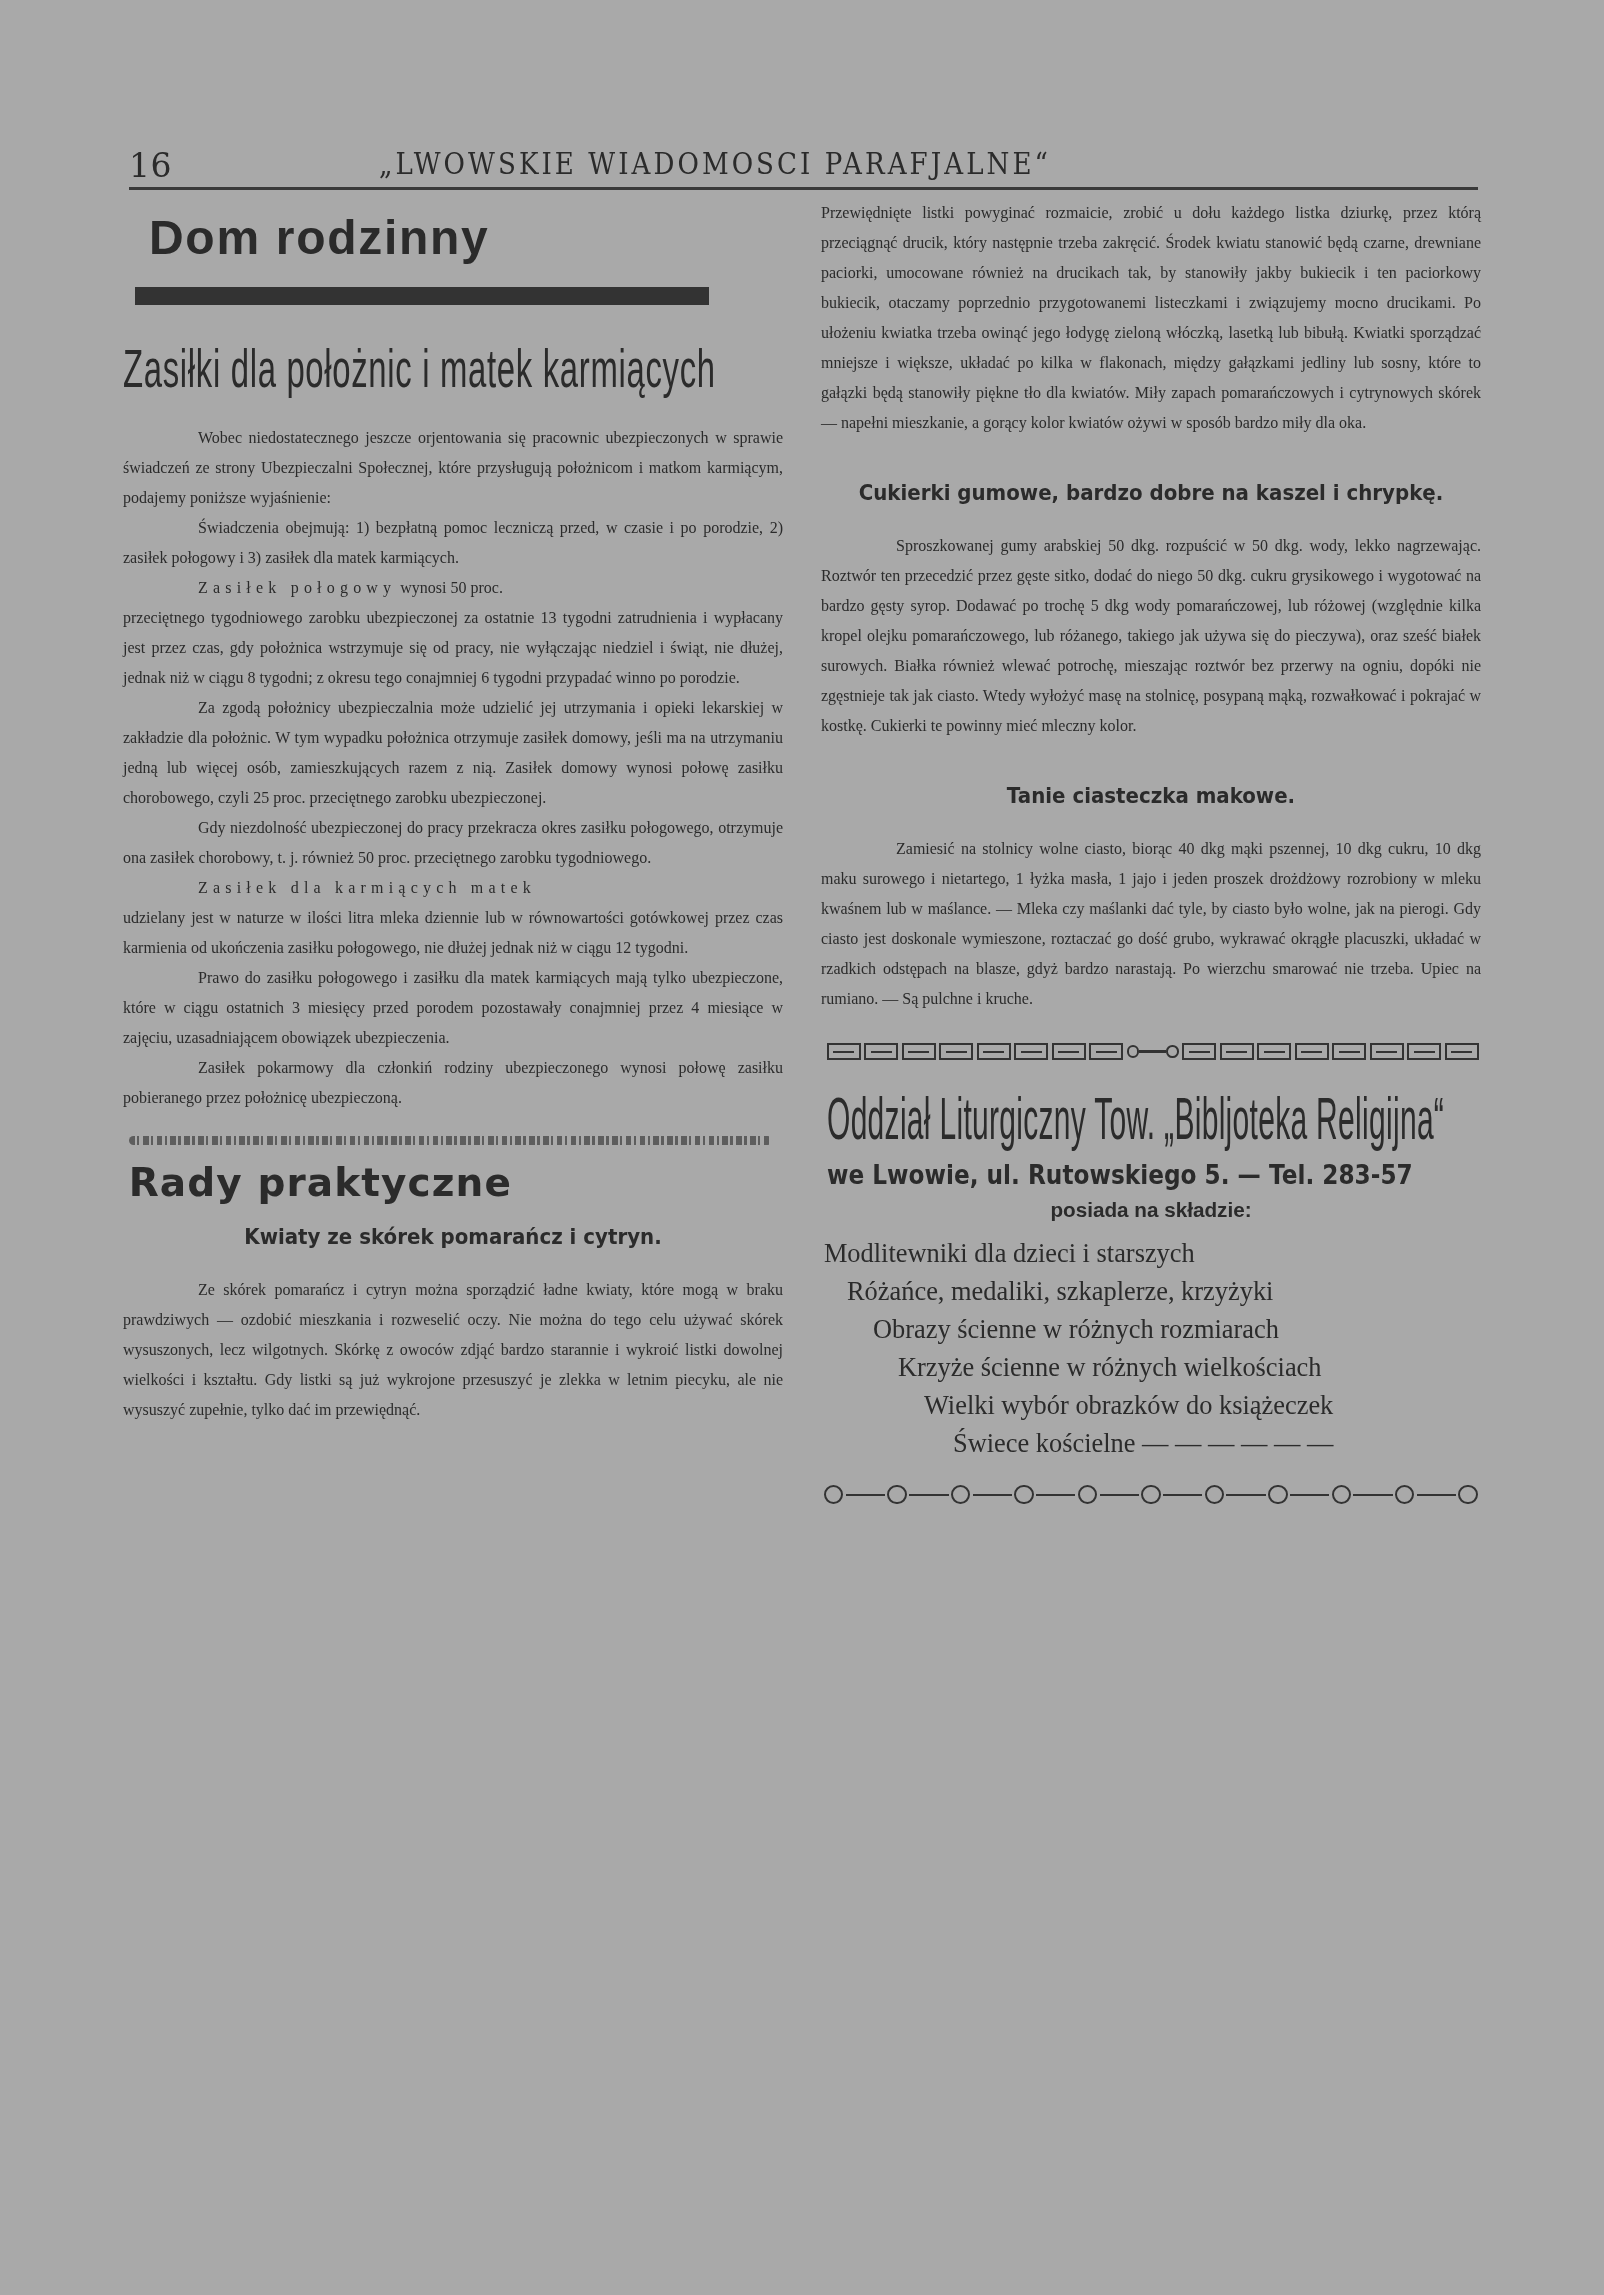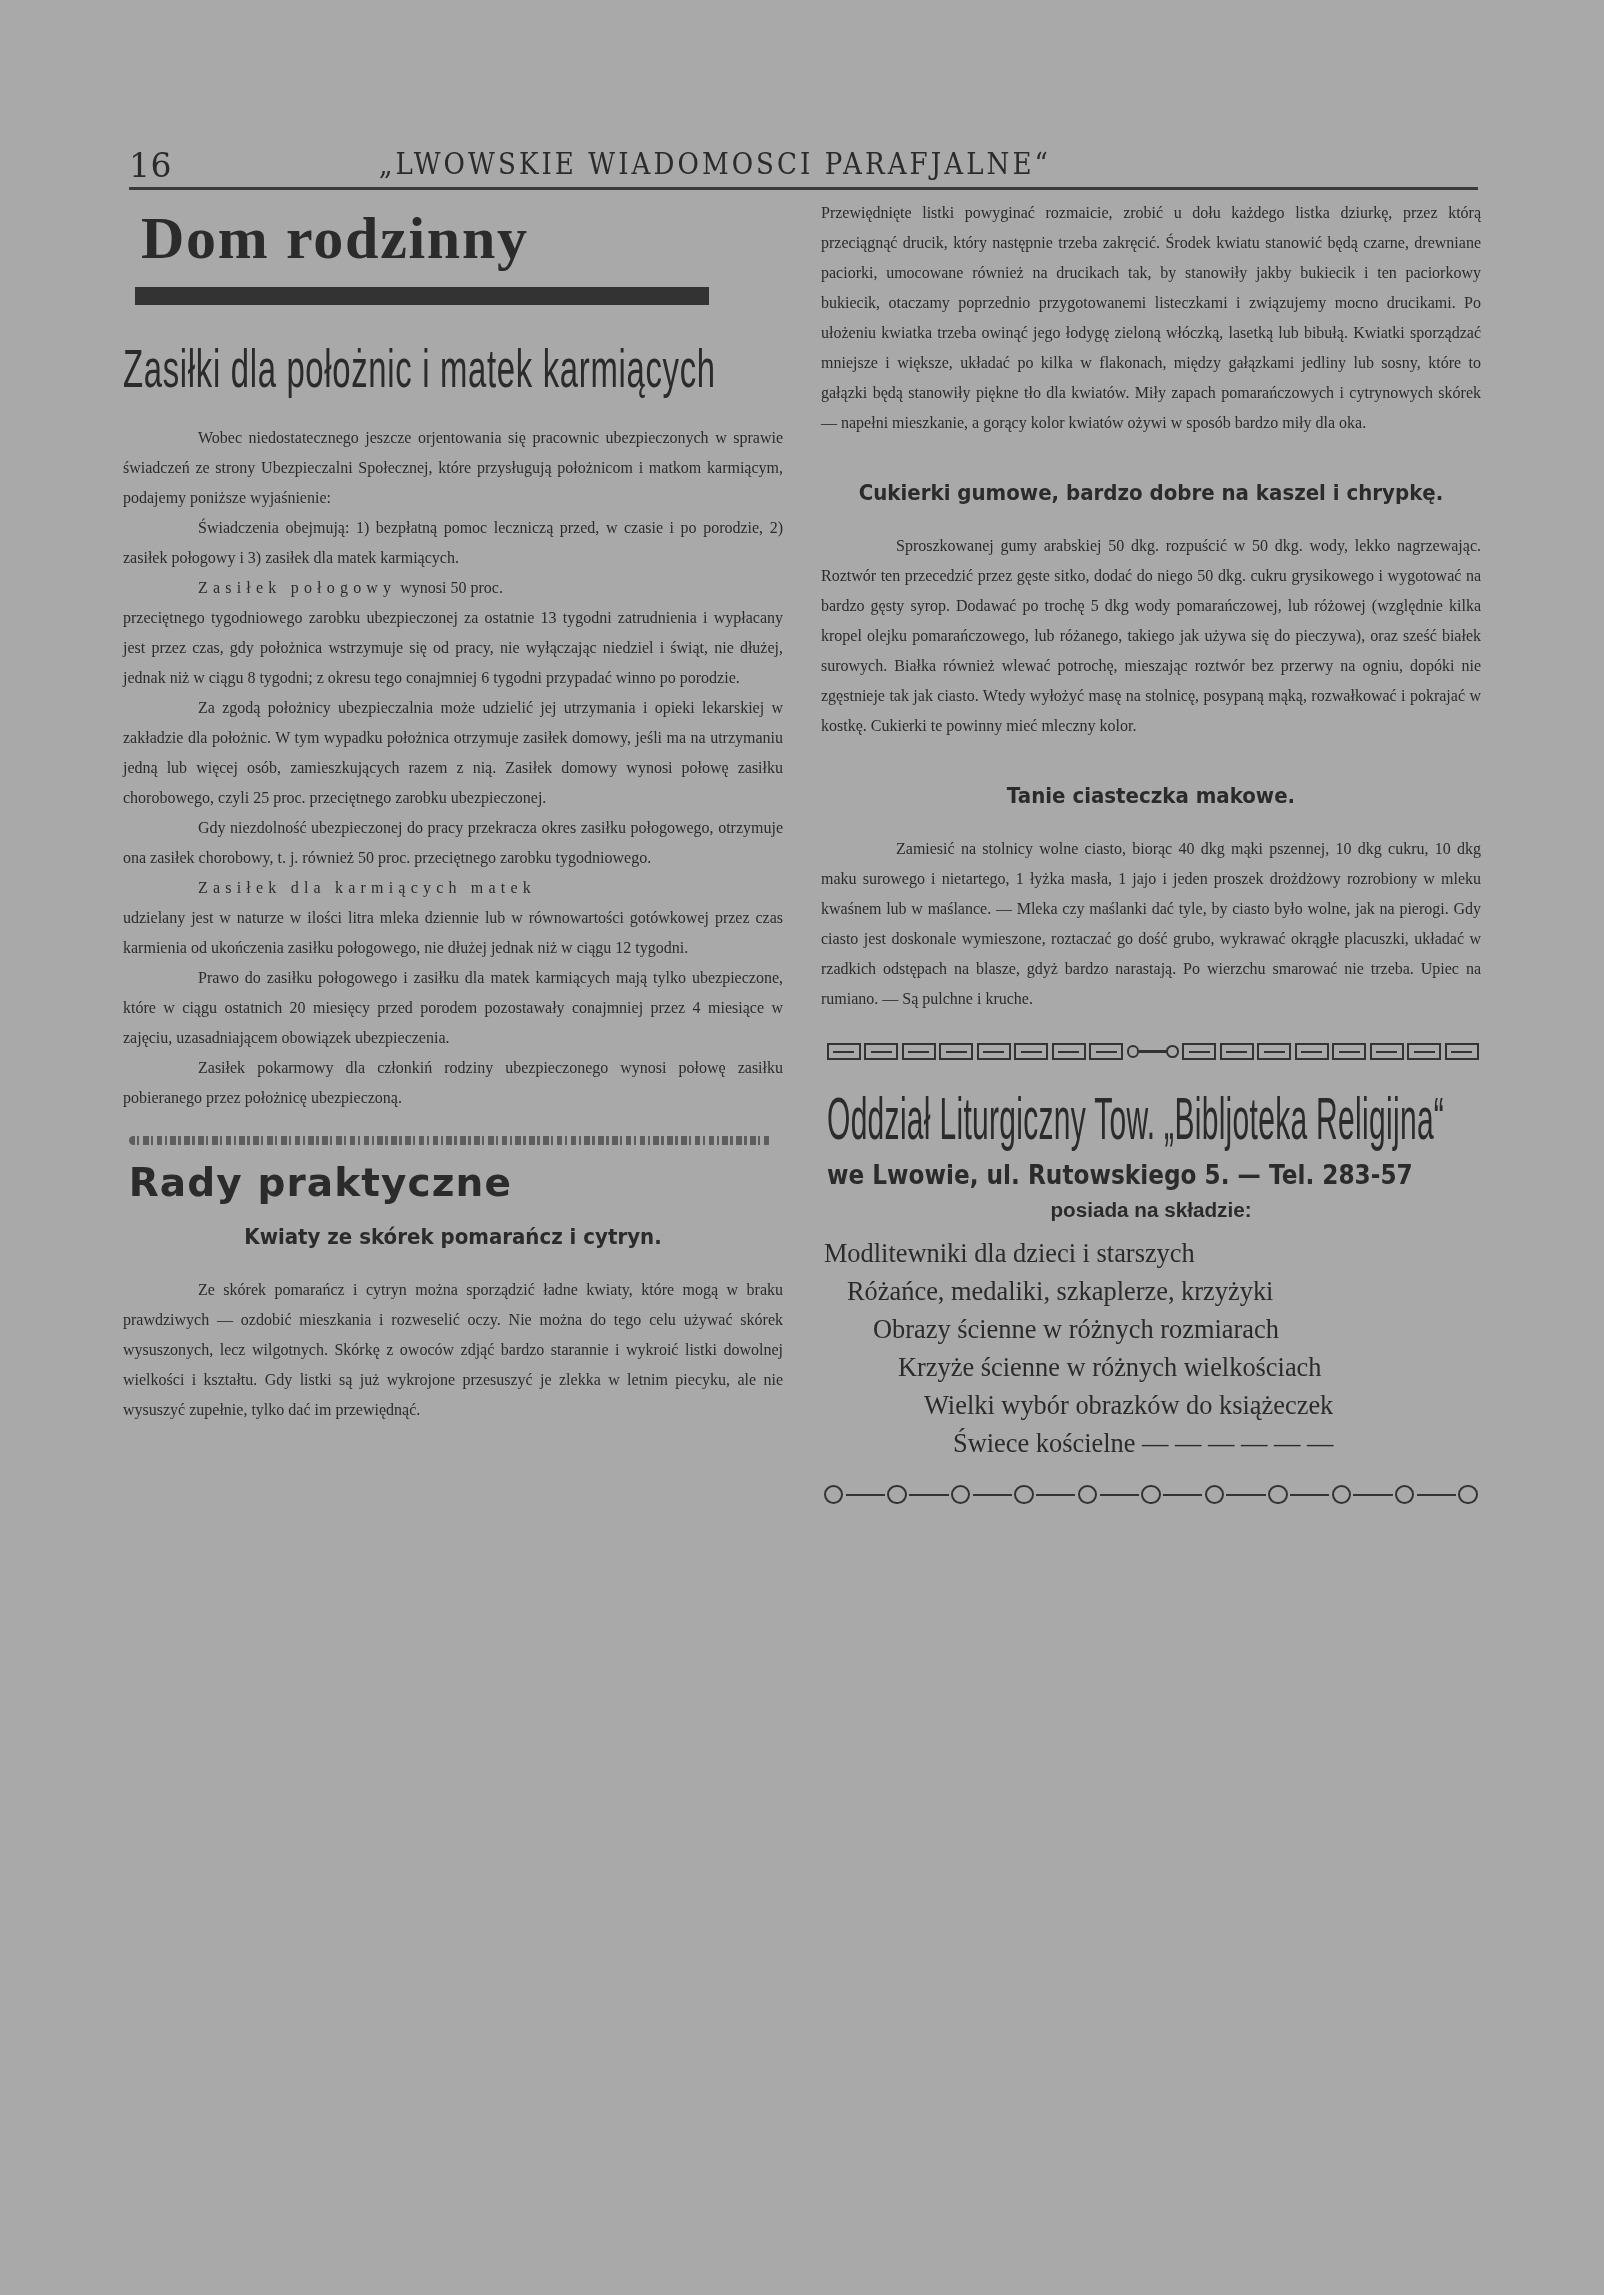--- a/index.html
+++ b/index.html
@@ -30,22 +30,22 @@
   .col-right { left:821px; top:198px; width:660px; }
 
   p.body {
     margin:0; font-size:16px; line-height:30px; text-align:justify;
     text-align-last:left; text-indent:0;
   }
   p.body.indent { text-indent:75px; }
   .spaced { letter-spacing:5.2px; }
 
   .main-title {
-    font-family:Liberation Serif, serif; font-weight:bold; font-size:60px;
-    margin:0 0 0 18px; line-height:80px; letter-spacing:1.7px;
+    font-family:Liberation Sans, sans-serif; font-weight:bold; font-size:48px;
+    margin:0 0 0 26px; line-height:80px; letter-spacing:1.7px;
   }
   .title-bar { width:574px; height:18.4px; background:#333; margin:8.6px 0 32px 11.5px; }
   .article-heading {
     font-family:"Liberation Sans","DejaVu Sans",sans-serif; font-size:53px;
     transform:scaleX(0.62); transform-origin:left; white-space:nowrap;
     margin:0 0 23px 0; line-height:63px; font-weight:normal; letter-spacing:1.1px;
   }
   .squiggle {
     height:9.2px; margin:23px 0 14.4px 5.7px; width:643px;
     background:repeating-linear-gradient(90deg,#444 0 5.7px,transparent 5.7px 8px,#444 8px 10.3px,transparent 10.3px 13.8px);
@@ -104,21 +104,21 @@
   <h2 class="article-heading">Zasiłki dla położnic i matek karmiących</h2>
 
   <p class="body indent">Wobec niedostatecznego jeszcze orjentowania się pracownic ubezpieczonych w sprawie świadczeń ze strony Ubezpieczalni Społecznej, które przysługują położnicom i matkom karmiącym, podajemy poniższe wyjaśnienie:</p>
   <p class="body indent">Świadczenia obejmują: 1) bezpłatną pomoc leczniczą przed, w czasie i po porodzie, 2) zasiłek połogowy i 3) zasiłek dla matek karmiących.</p>
   <p class="body indent"><span class="spaced">Zasiłek połogowy</span> <span>wynosi 50 proc.</span></p>
   <p class="body">przeciętnego tygodniowego zarobku ubezpieczonej za ostatnie 13 tygodni zatrudnienia i wypłacany jest przez czas, gdy położnica wstrzymuje się od pracy, nie wyłączając niedziel i świąt, nie dłużej, jednak niż w ciągu 8 tygodni; z okresu tego conajmniej 6 tygodni przypadać winno po porodzie.</p>
   <p class="body indent">Za zgodą położnicy ubezpieczalnia może udzielić jej utrzymania i opieki lekarskiej w zakładzie dla położnic. W tym wypadku położnica otrzymuje zasiłek domowy, jeśli ma na utrzymaniu jedną lub więcej osób, zamieszkujących razem z nią. Zasiłek domowy wynosi połowę zasiłku chorobowego, czyli 25 proc. przeciętnego zarobku ubezpieczonej.</p>
   <p class="body indent">Gdy niezdolność ubezpieczonej do pracy przekracza okres zasiłku połogowego, otrzymuje ona zasiłek chorobowy, t. j. również 50 proc. przeciętnego zarobku tygodniowego.</p>
   <p class="body indent"><span class="spaced">Zasiłek dla karmiących matek</span></p>
   <p class="body">udzielany jest w naturze w ilości litra mleka dziennie lub w równowartości gotówkowej przez czas karmienia od ukończenia zasiłku połogowego, nie dłużej jednak niż w ciągu 12 tygodni.</p>
-  <p class="body indent">Prawo do zasiłku połogowego i zasiłku dla matek karmiących mają tylko ubezpieczone, które w ciągu ostatnich 20 miesięcy przed porodem pozostawały conajmniej przez 4 miesiące w zajęciu, uzasadniającem obowiązek ubezpieczenia.</p>
+  <p class="body indent">Prawo do zasiłku połogowego i zasiłku dla matek karmiących mają tylko ubezpieczone, które w ciągu ostatnich 3 miesięcy przed porodem pozostawały conajmniej przez 4 miesiące w zajęciu, uzasadniającem obowiązek ubezpieczenia.</p>
   <p class="body indent">Zasiłek pokarmowy dla członkiń rodziny ubezpieczonego wynosi połowę zasiłku pobieranego przez położnicę ubezpieczoną.</p>
 
   <div class="squiggle"></div>
 
   <h2 class="section-heading">Rady praktyczne</h2>
   <h3 class="sub-heading">Kwiaty ze skórek pomarańcz i cytryn.</h3>
   <p class="body indent">Ze skórek pomarańcz i cytryn można sporządzić ładne kwiaty, które mogą w braku prawdziwych — ozdobić mieszkania i rozweselić oczy. Nie można do tego celu używać skórek wysuszonych, lecz wilgotnych. Skórkę z owoców zdjąć bardzo starannie i wykroić listki dowolnej wielkości i kształtu. Gdy listki są już wykrojone przesuszyć je zlekka w letnim piecyku, ale nie wysuszyć zupełnie, tylko dać im przewiędnąć.</p>
 </div>
 
 <div class="col col-right">

